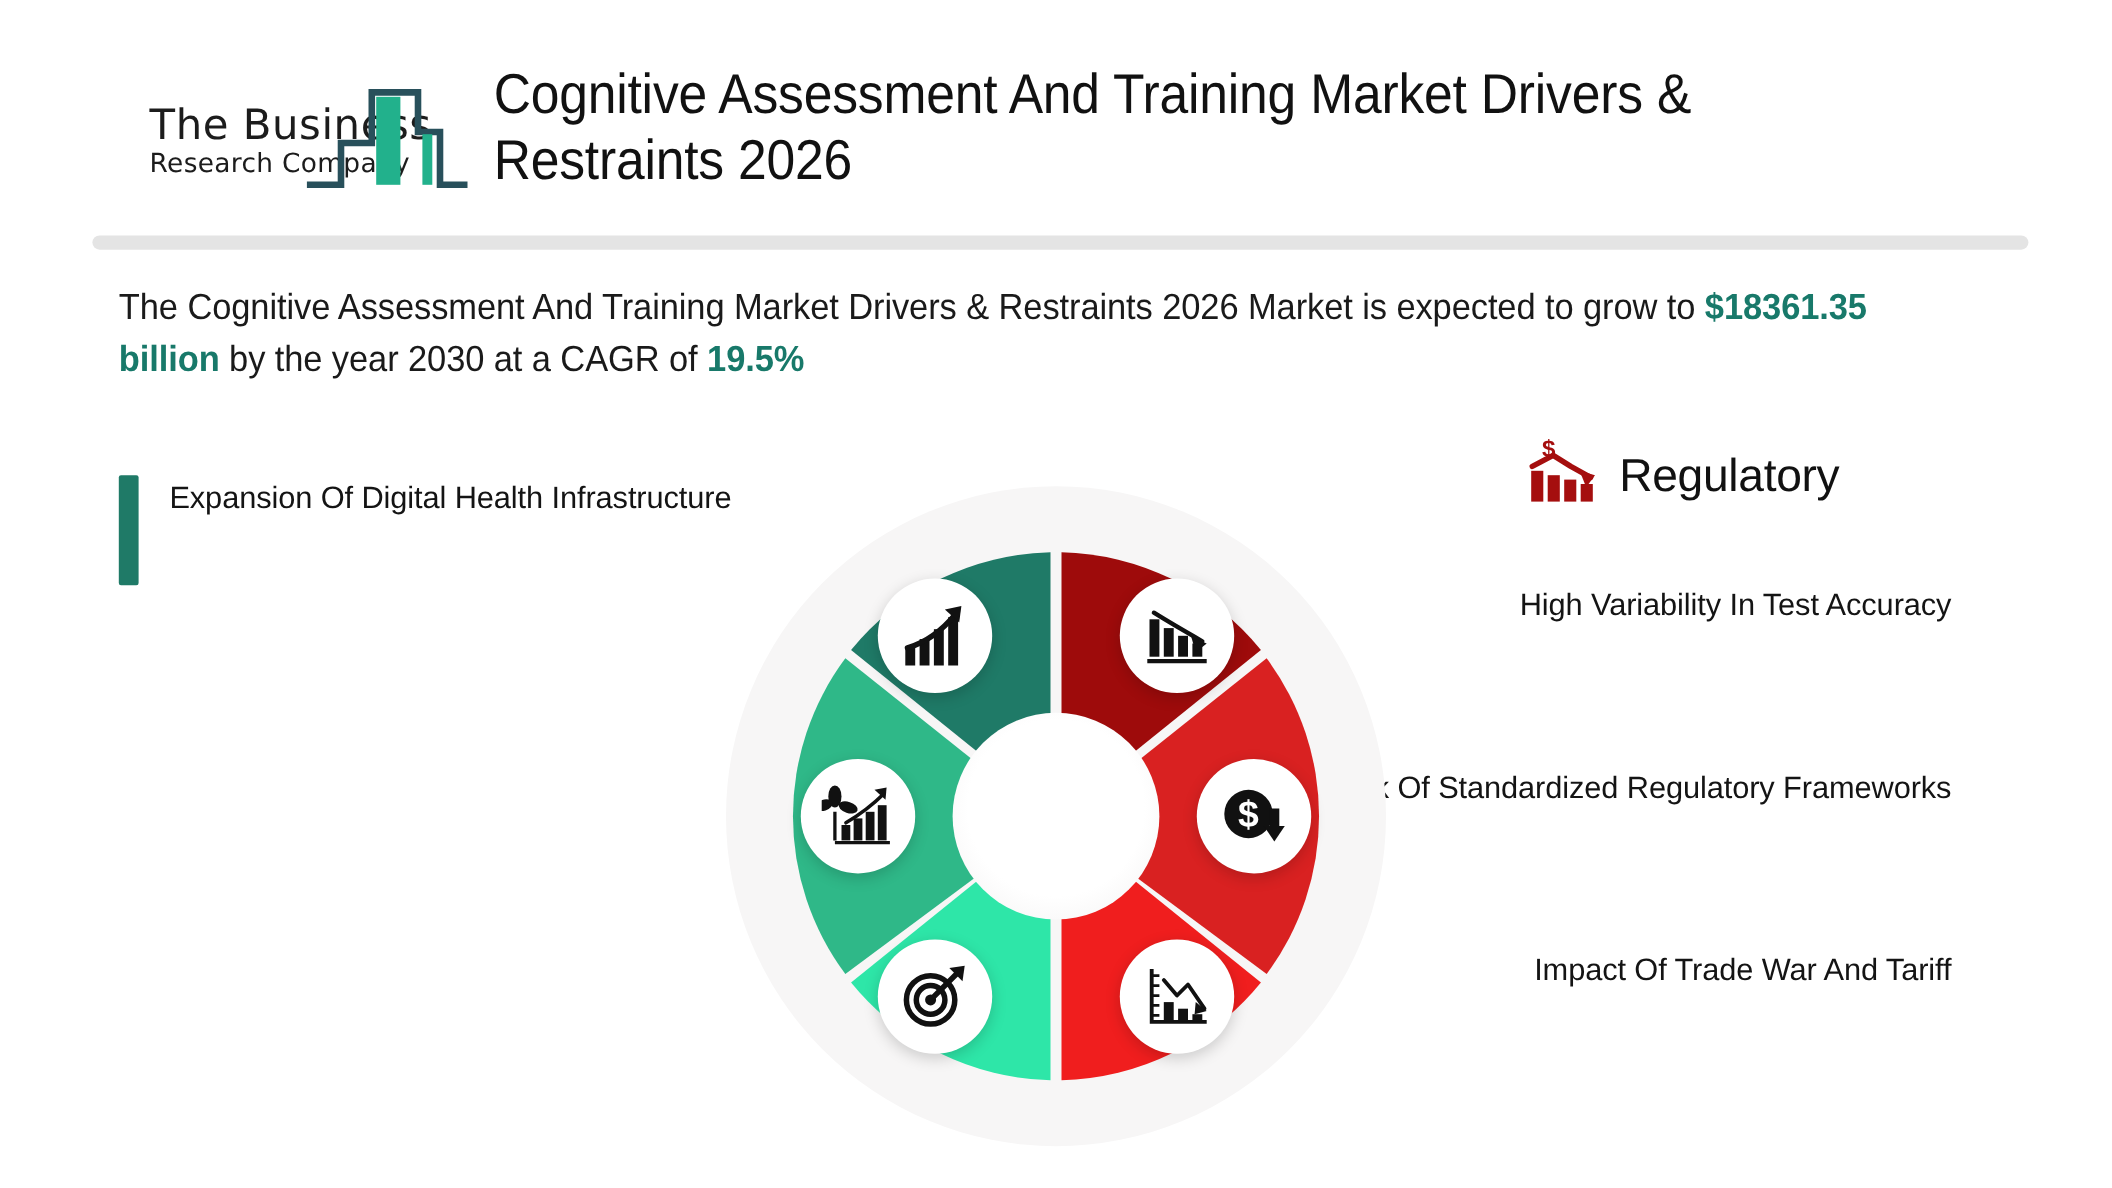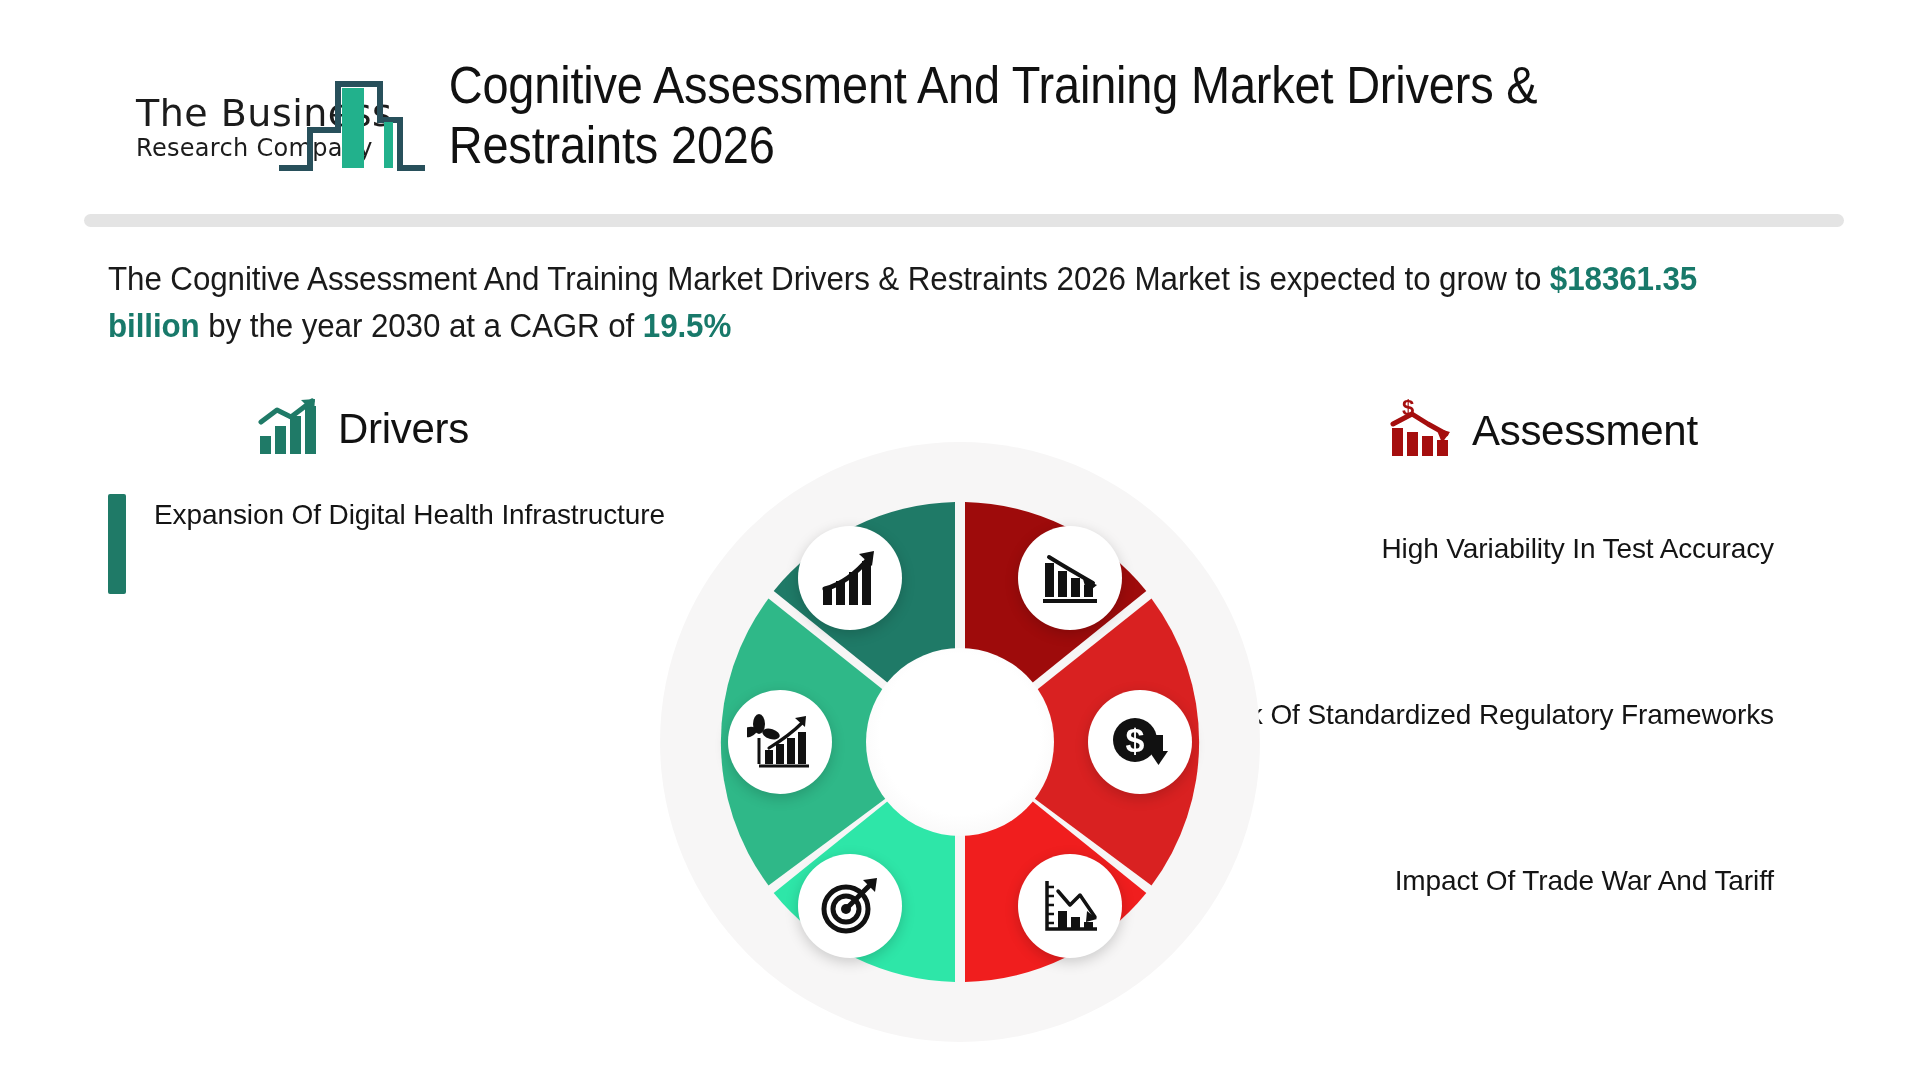--- a/index.html
+++ b/index.html
@@ -157,33 +157,20 @@
   <div class="title">Cognitive Assessment And Training Market Drivers &amp; Restraints 2026</div>
 </div>
 
 <div class="divider"></div>
 
 <div class="subtitle">
   <span>The Cognitive Assessment And Training Market Drivers &amp; Restraints 2026 Market is expected to grow to </span><span class="hl">$18361.35 billion</span><span> by the year 2030 at a CAGR of </span><span class="hl">19.5%</span>
 </div>
 
 <div class="drivers-col">
-  <div class="col-head">
-    <span>
-      <svg width="62" height="58" viewBox="0 0 62 58">
-        <rect x="2" y="38" width="11" height="18" fill="#1F7A67"></rect>
-        <rect x="17" y="28" width="11" height="28" fill="#1F7A67"></rect>
-        <rect x="32" y="18" width="11" height="38" fill="#1F7A67"></rect>
-        <rect x="47" y="8" width="11" height="48" fill="#1F7A67"></rect>
-        <path d="M3 24 L19 12 L33 19 L54 3" fill="none" stroke="#1F7A67" stroke-width="5" stroke-linecap="round" stroke-linejoin="round"></path>
-        <path d="M43 2 L57 1 L56 15 Z" fill="#1F7A67"></path>
-      </svg>
-    </span>
-    <span class="col-head-title">Drivers</span>
-  </div>
 
   <div class="items">
     <div class="item">
       <div class="item-bar" style="background:#1F7A67"></div>
       <div class="item-text">Expansion Of Digital Health Infrastructure</div>
     </div>
   </div>
 </div>
 
 <div class="restraints-col">
@@ -192,21 +179,21 @@
       <svg width="66" height="62" viewBox="0 0 66 62">
         <rect x="4" y="30" width="11" height="28" fill="#A50E0E"></rect>
         <rect x="19" y="34" width="11" height="24" fill="#A50E0E"></rect>
         <rect x="34" y="38" width="11" height="20" fill="#A50E0E"></rect>
         <rect x="49" y="42" width="11" height="16" fill="#A50E0E"></rect>
         <path d="M5 26 L24 16 L40 26 L58 36" fill="none" stroke="#A50E0E" stroke-width="5" stroke-linecap="round" stroke-linejoin="round"></path>
         <path d="M48 30 L62 34 L54 45 Z" fill="#A50E0E"></path>
         <text x="20" y="17" font-family="Liberation Sans, sans-serif" font-size="22" font-weight="bold" fill="#A50E0E" text-anchor="middle">$</text>
       </svg>
     </span>
-    <span class="col-head-title">Assessment</span>
+    <span class="col-head-title">Regulatory</span>
   </div>
 
   <div class="items">
     <div class="item">
       <div class="item-text">High Variability In Test Accuracy</div>
       <div class="item-bar" style="background:#9E0B0B"></div>
     </div>
     <div class="item">
       <div class="item-text">Lack Of Standardized Regulatory Frameworks</div>
       <div class="item-bar" style="background:#D92121"></div>

